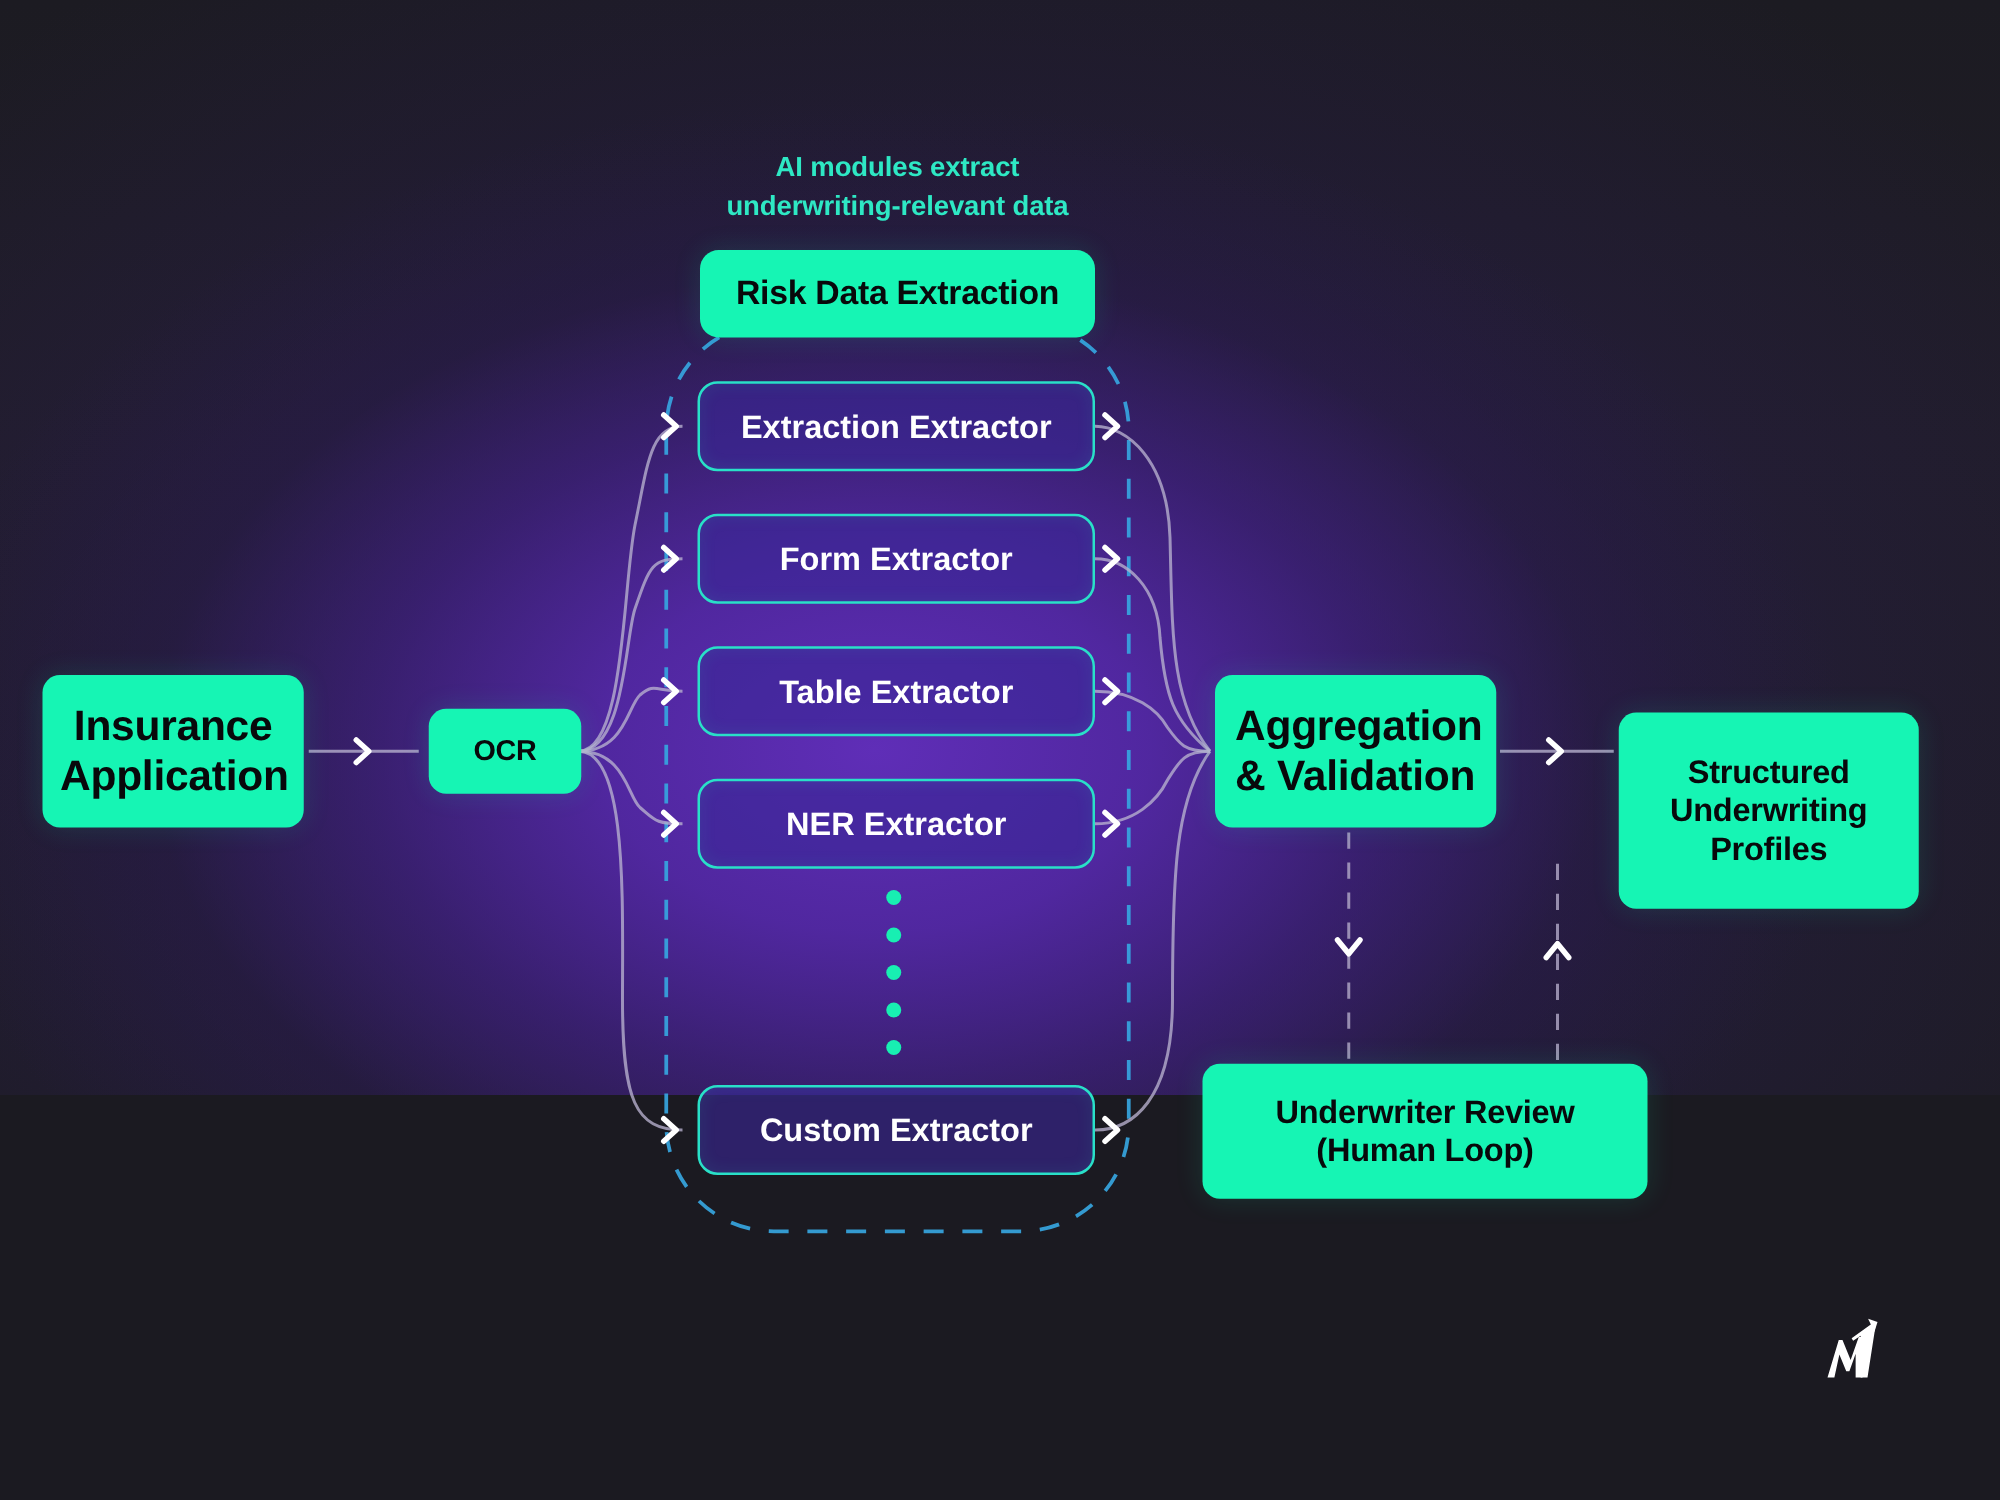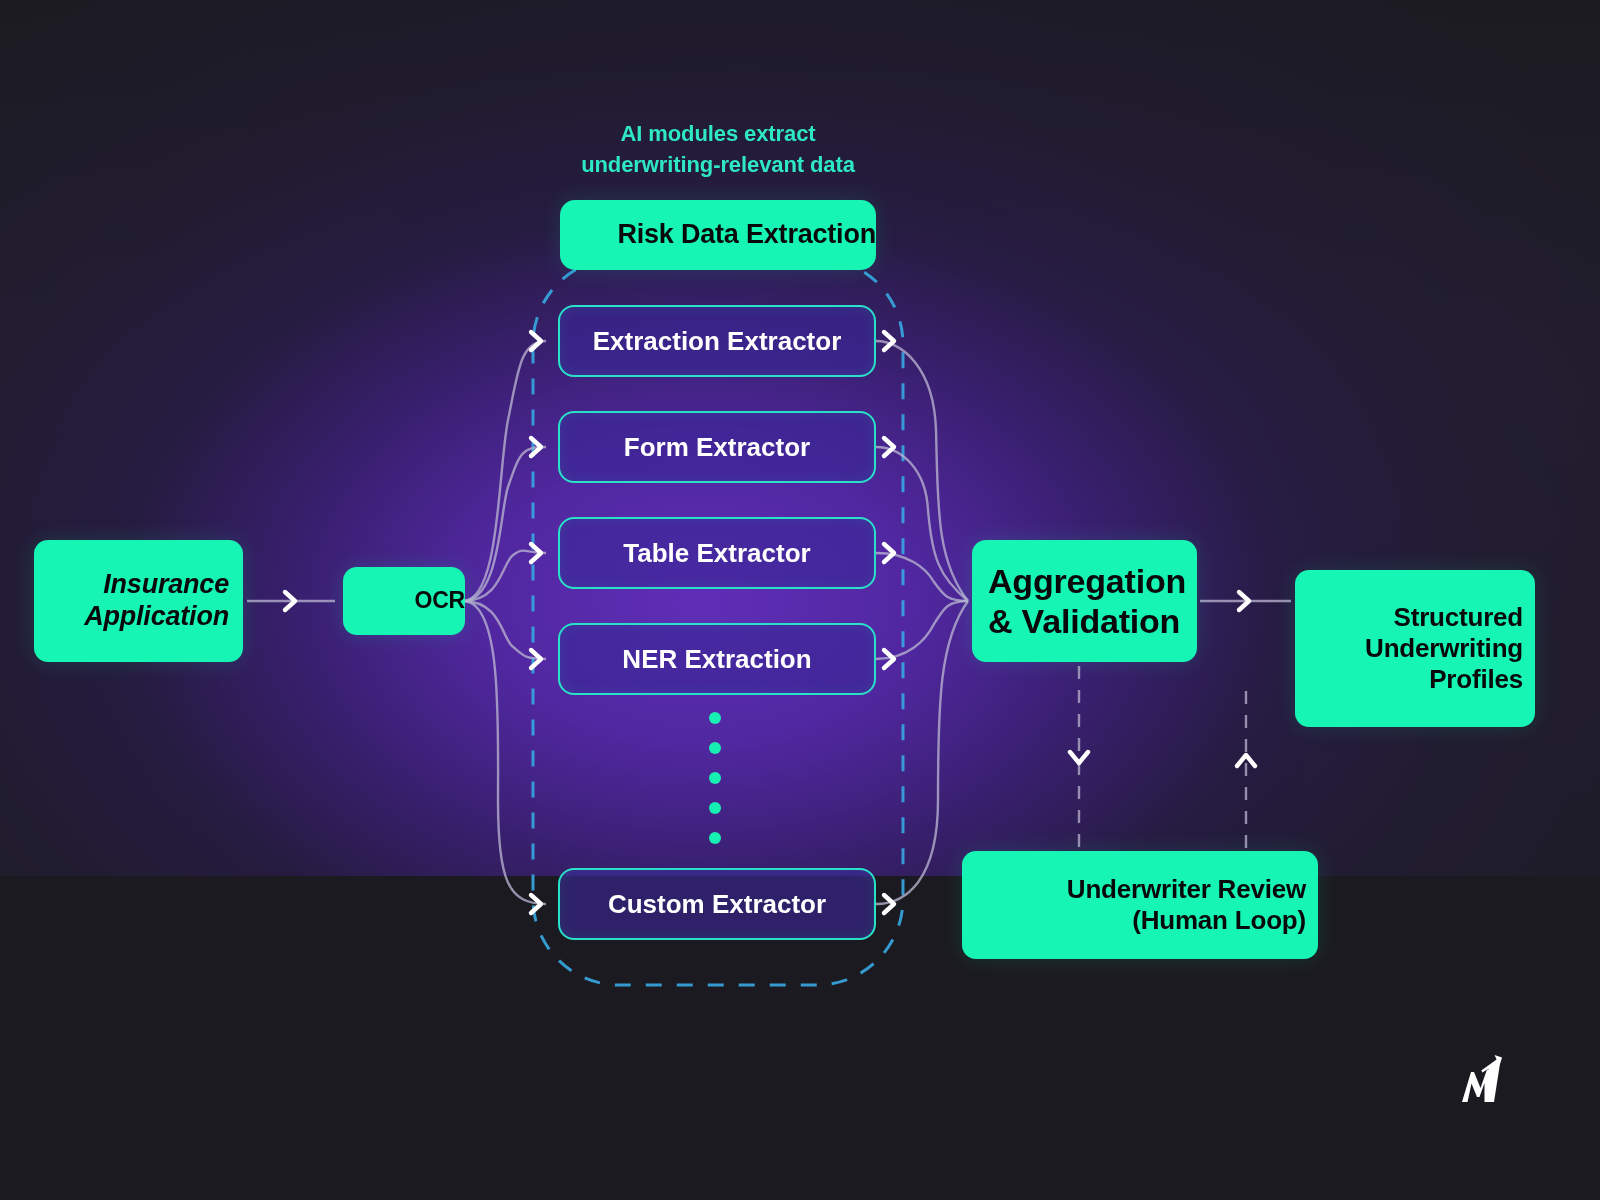--- a/index.html
+++ b/index.html
@@ -22,34 +22,34 @@
   .node .lbl { width:100%; }
 
   
   .mint {
     background:#16f5b4;
     color:#08090b;
     font-weight:700;
     letter-spacing:-0.2px;
     box-shadow:0 0 22px rgba(22,245,180,0.13);
   }
-  .mint .lbl { text-align:right; line-height:1.18; }
+  .mint .lbl { text-align:center; line-height:1.18; }
 
   
   .outlined {
     background:rgba(58,39,150,0.62);
     border:2px solid #29e0c8;
     color:#ffffff;
     font-weight:700;
     border-radius:16px;
     box-shadow:0 0 14px rgba(41,224,200,0.10) inset;
   }
   .outlined .lbl { text-align:center; }
 
-  #n-insurance { left:34px;  top:540px;  width:209px; height:122px; font-size:27px; padding:0 14px;font-style:italic; }
+  #n-insurance { left:34px;  top:540px;  width:209px; height:122px; font-size:34px; padding:0 14px; }
   #n-ocr       { left:343px; top:567px;  width:122px; height:68px;  font-size:23px; }
   #n-risk      { left:560px; top:200px;  width:316px; height:70px;  font-size:27px; border-radius:15px; }
   #n-aggr      { left:972px; top:540px;  width:225px; height:122px; font-size:34px; padding:0 14px 0 16px; }
   #n-aggr .lbl { text-align:left; }
   #n-struct    { left:1295px;top:522px;  width:240px; height:157px; font-size:26px; padding:0 12px;margin-top:48px; }
   #n-under     { left:962px; top:851px;  width:356px; height:108px; font-size:26px; padding:0 12px; }
 
   #x-pos    { left:558px; top:305px; width:318px; height:72px; font-size:26px; }
   #x-form   { left:558px; top:411px; width:318px; height:72px; font-size:26px; }
   #x-table  { left:558px; top:517px; width:318px; height:72px; font-size:26px; }
@@ -144,21 +144,21 @@
   <div class="node outlined" id="x-pos">
     <span class="lbl">Extraction Extractor</span>
   </div>
   <div class="node outlined" id="x-form">
     <span class="lbl">Form Extractor</span>
   </div>
   <div class="node outlined" id="x-table">
     <span class="lbl">Table Extractor</span>
   </div>
   <div class="node outlined" id="x-ner">
-    <span class="lbl">NER Extraction</span>
+    <span class="lbl">NER Extractor</span>
   </div>
   <div class="node outlined" id="x-custom">
     <span class="lbl">Custom Extractor</span>
   </div>
 
   <div id="dots">
       <i></i>
       <i></i>
       <i></i>
       <i></i>

